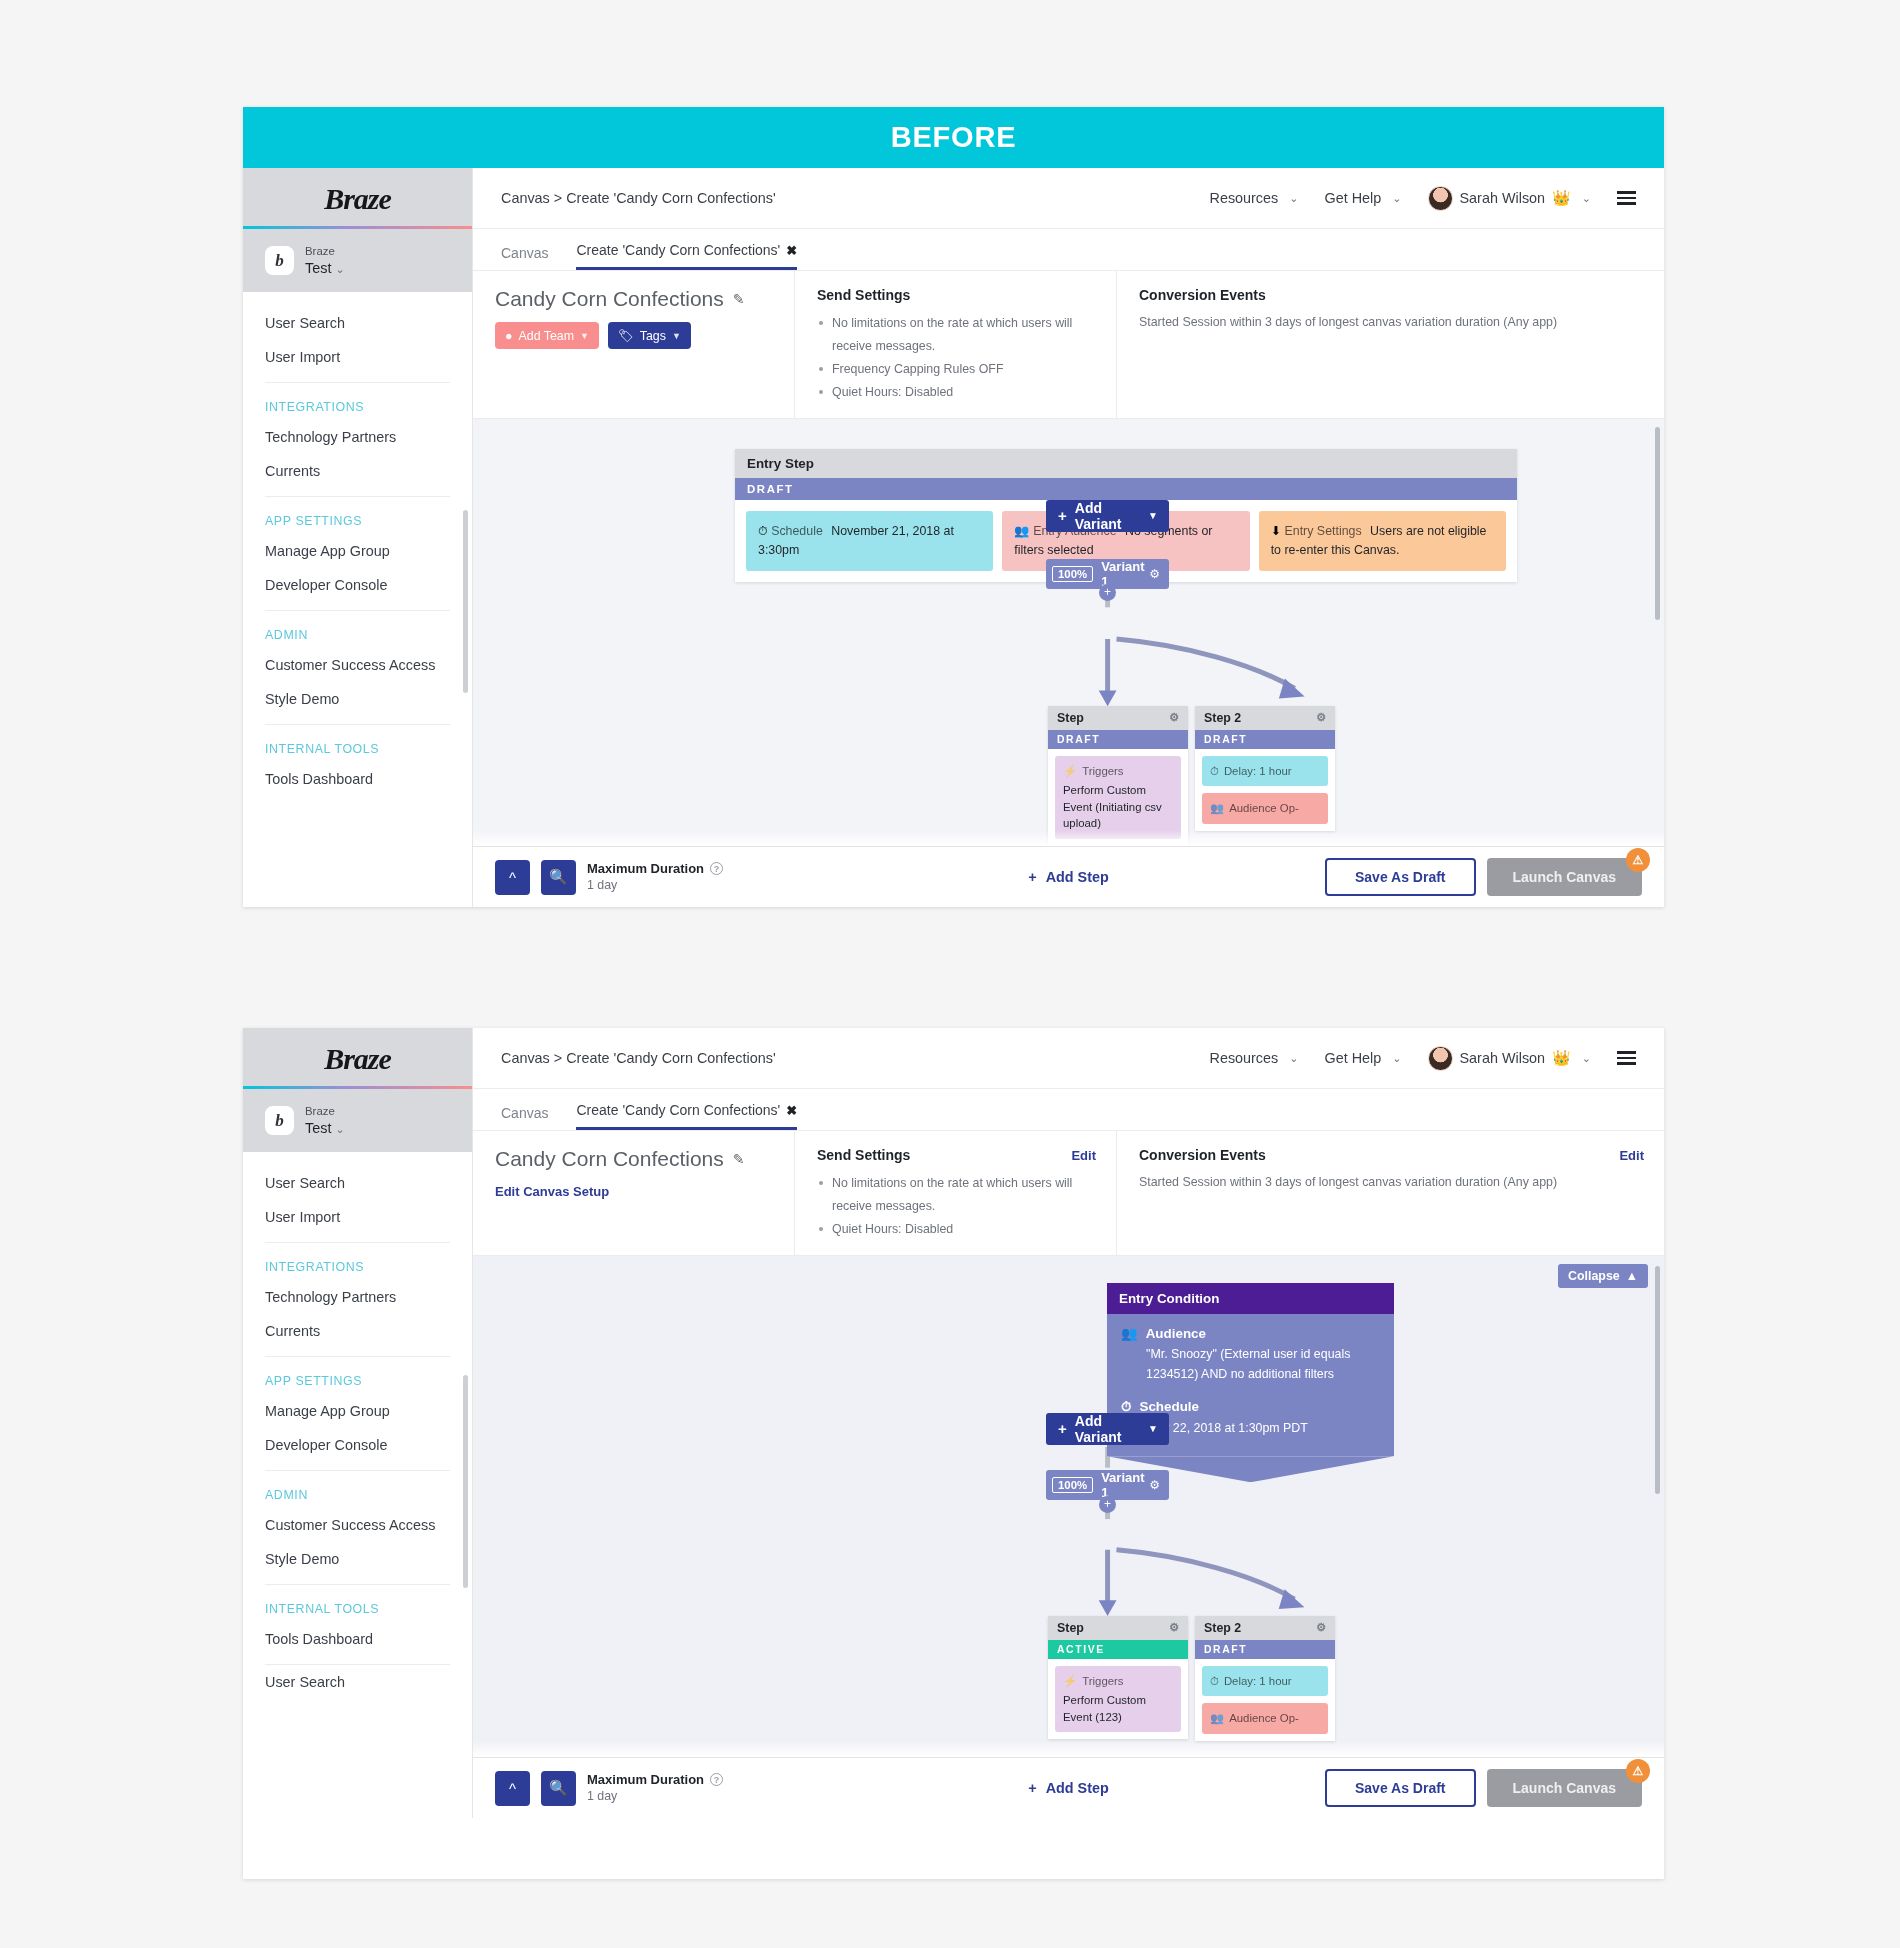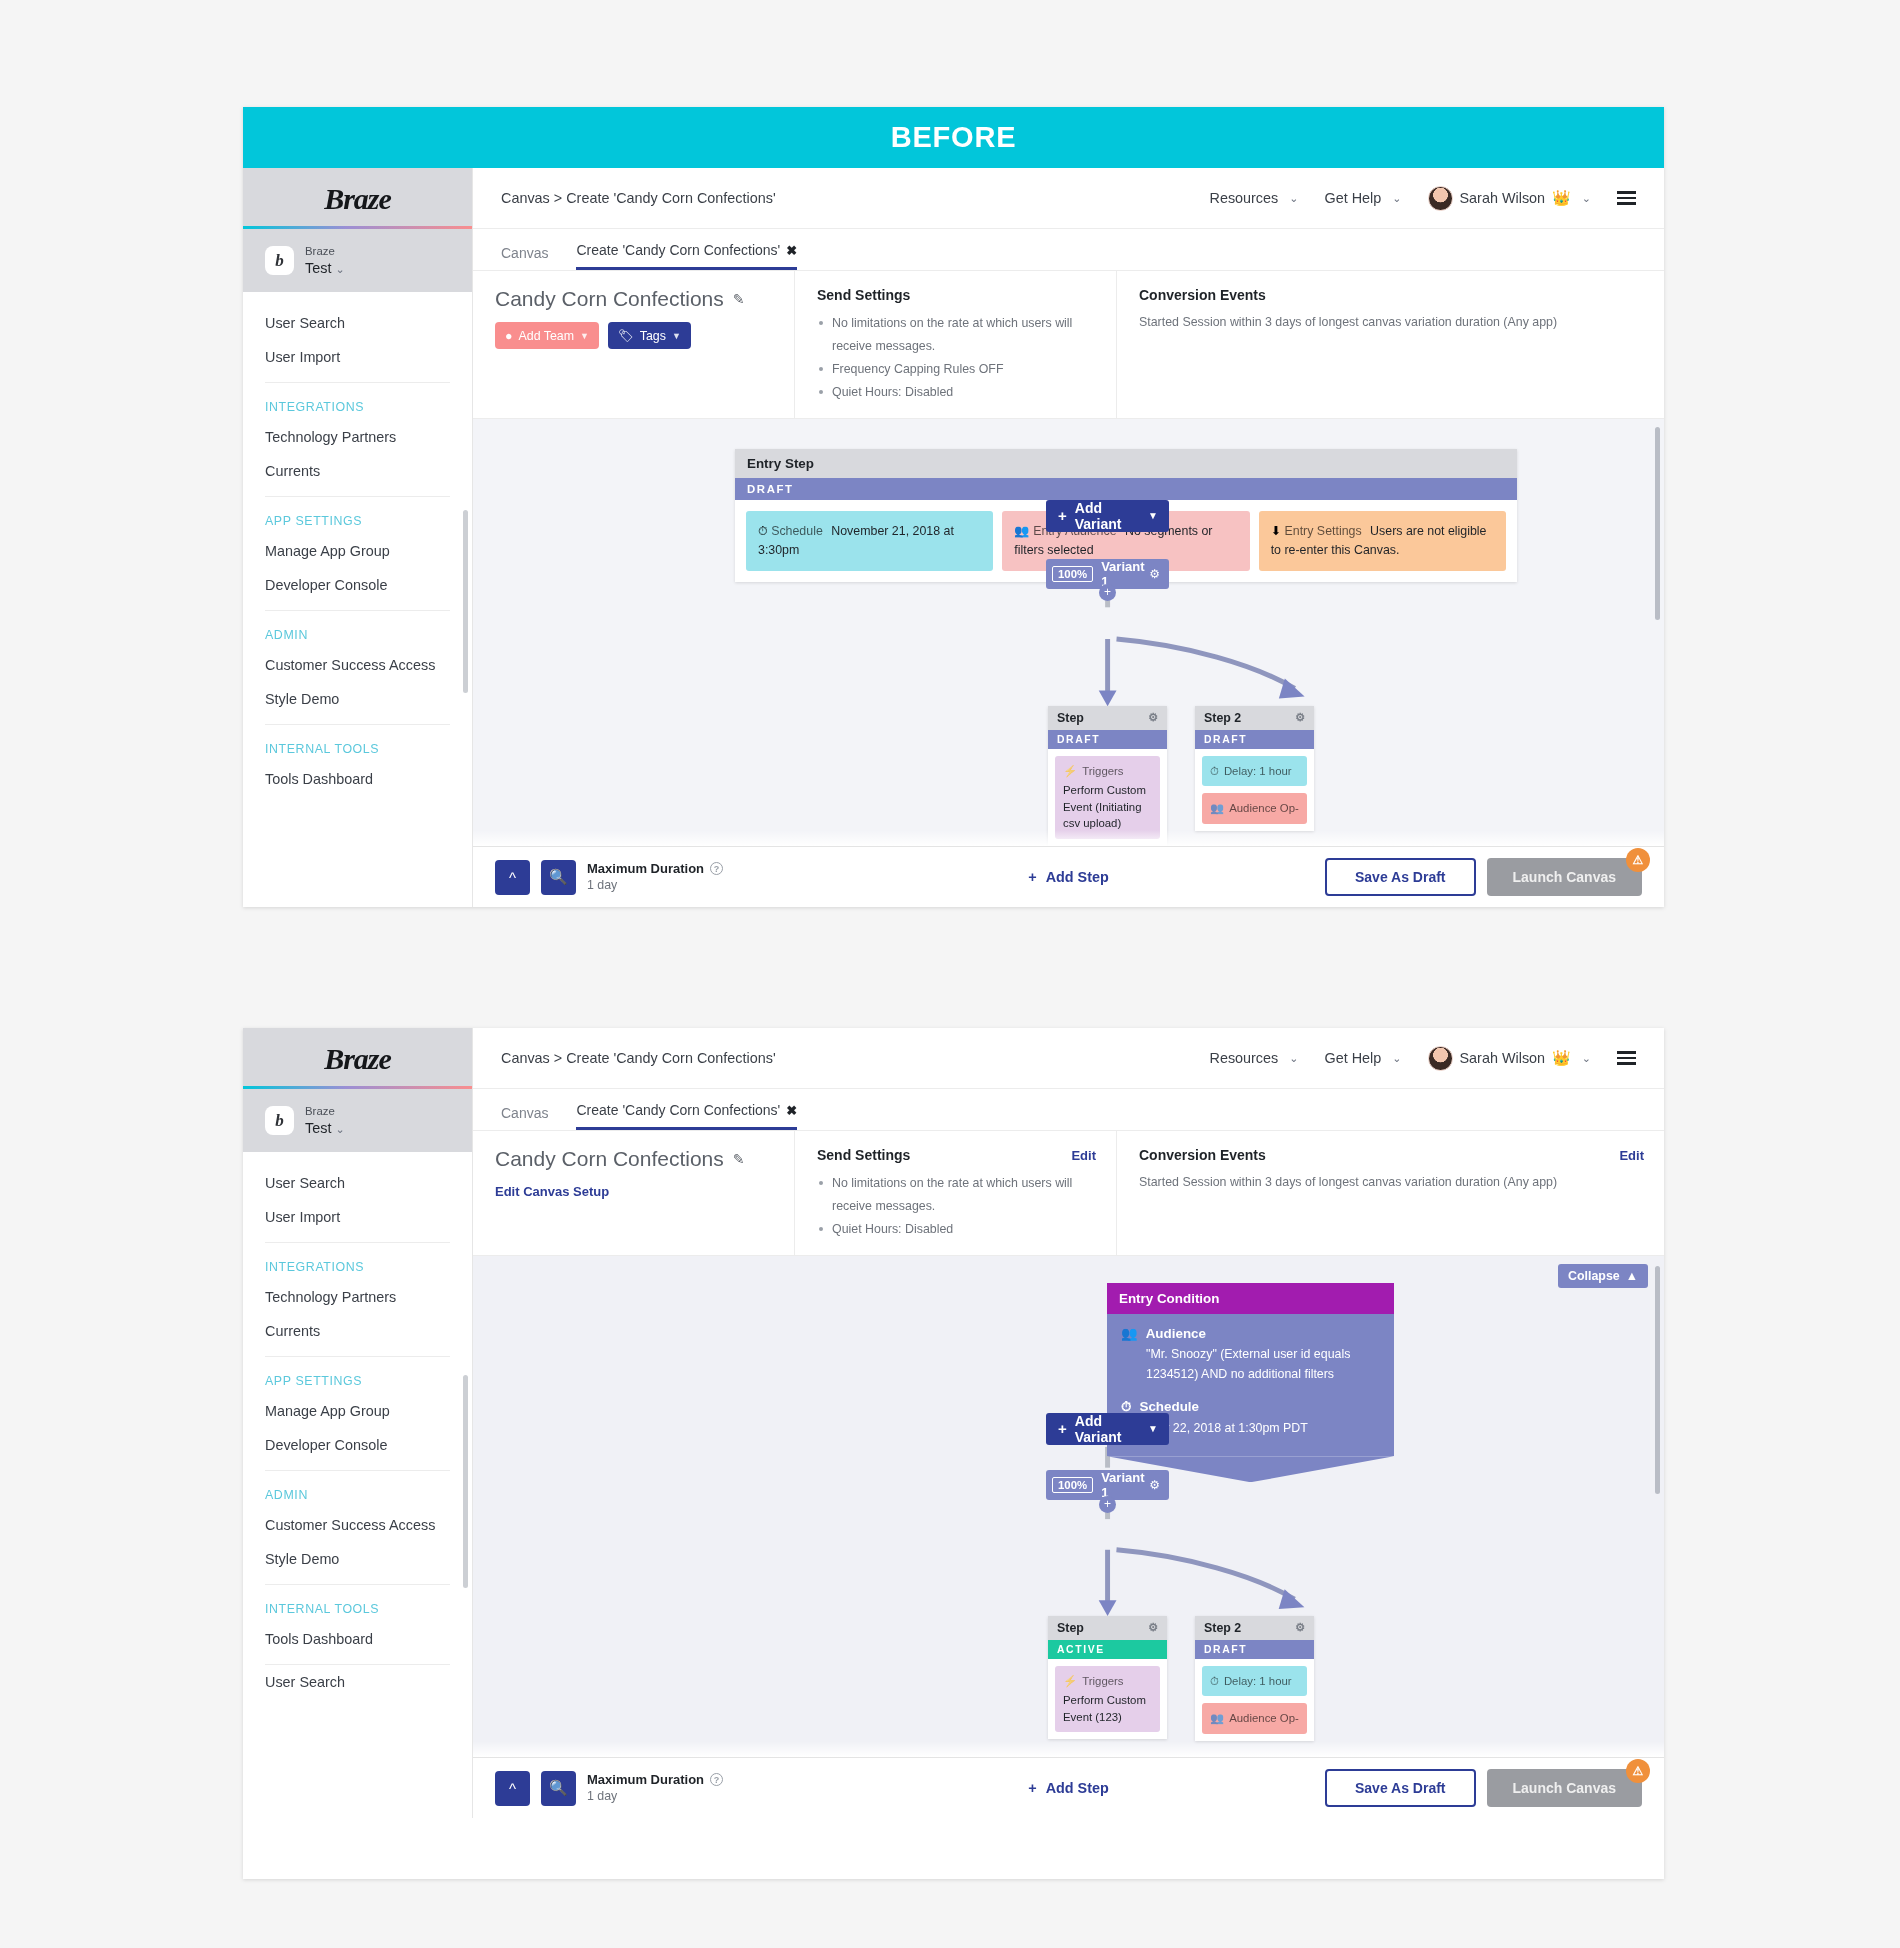--- a/index.html
+++ b/index.html
@@ -117,21 +117,21 @@
   .es-body { display:flex; gap:9px; padding:11px; }
   .chip { flex:1; border-radius:3px; padding:11px 12px; font-size:12.4px; line-height:1.55; }
   .chip.cyan { background:#9BE3EC; }
   .chip.pink { background:#F7C2C2; }
   .chip.orange { background:#FBC89A; }
   .chip .lbl { opacity:.62; margin-right:5px; }
   .chip .val { color:#1F2328; }
 
   
   .entry-cond { position:absolute; left:634px; top:27px; width:287px; }
-  .ec-head { background:#a21caf; color:#fff; font-size:13.4px; font-weight:bold;
+  .ec-head { background:#4c1d95; color:#fff; font-size:13.4px; font-weight:bold;
              padding:8px 12px; }
   .ec-body { background:#7C85C4; padding:12px 14px 18px 14px; color:#fff; }
   .ec-tail { width:287px; height:26px; background:#7C85C4;
              clip-path: polygon(0 0, 100% 0, 50% 100%); }
   .ec-group { margin-bottom:14px; }
   .ec-lbl { font-size:13.4px; font-weight:bold; display:flex; align-items:center; gap:8px; }
   .ec-val { font-size:12.4px; line-height:1.6; margin-top:4px; padding-left:25px; }
 
   
   .add-variant { position:absolute; background:#2D3C96; color:#fff; border-radius:3px;
@@ -142,21 +142,21 @@
   .variant { position:absolute; background:#7C85C4; color:#fff; border-radius:3px;
              display:flex; align-items:center; height:30px; width:123px; cursor:pointer; }
   .variant .pct { border:1.4px solid #fff; border-radius:2px; font-size:11.4px;
                   padding:1px 5px; margin-left:6px; font-weight:bold; }
   .variant .vn { font-size:13px; font-weight:bold; margin-left:8px; }
   .variant .gear { margin-left:auto; margin-right:9px; font-size:12px; }
   .node-plus { position:absolute; width:17px; height:17px; border-radius:50%;
                background:#7C85C4; color:#fff; font-size:12px; display:flex;
                align-items:center; justify-content:center; cursor:pointer; }
 
-  .step { position:absolute; width:119px; background:#fff;
+  .step { position:absolute; width:140px; background:#fff;
           box-shadow:0 1px 3px rgba(0,0,0,.12); }
   .step-head { background:#D8D9DD; padding:5px 9px; display:flex; align-items:center;
                font-size:12.4px; font-weight:bold; color:#1F2328; }
   .step-head .gear { margin-left:auto; color:#7A7F88; font-size:11px; }
   .step-status { padding:4px 9px; font-size:10.4px; font-weight:bold; color:#fff;
                  letter-spacing:1.6px; }
   .step-status.draft { background:#7C85C4; }
   .step-status.active { background:#1CC9A0; }
   .step-body { padding:7px; }
   .sub { border-radius:3px; padding:7px 8px; font-size:11.4px; line-height:1.45; }

